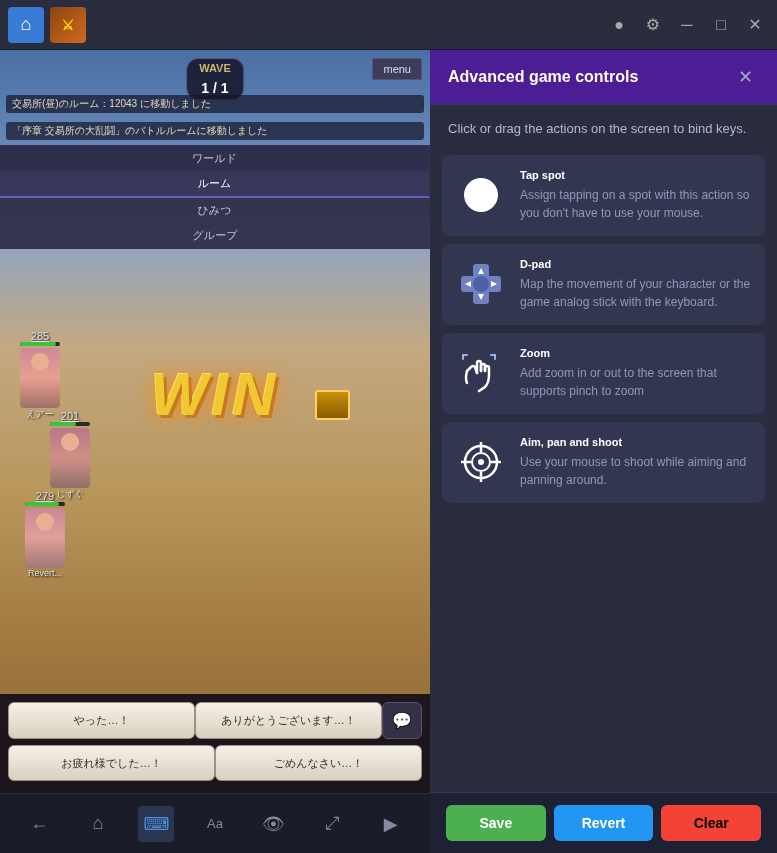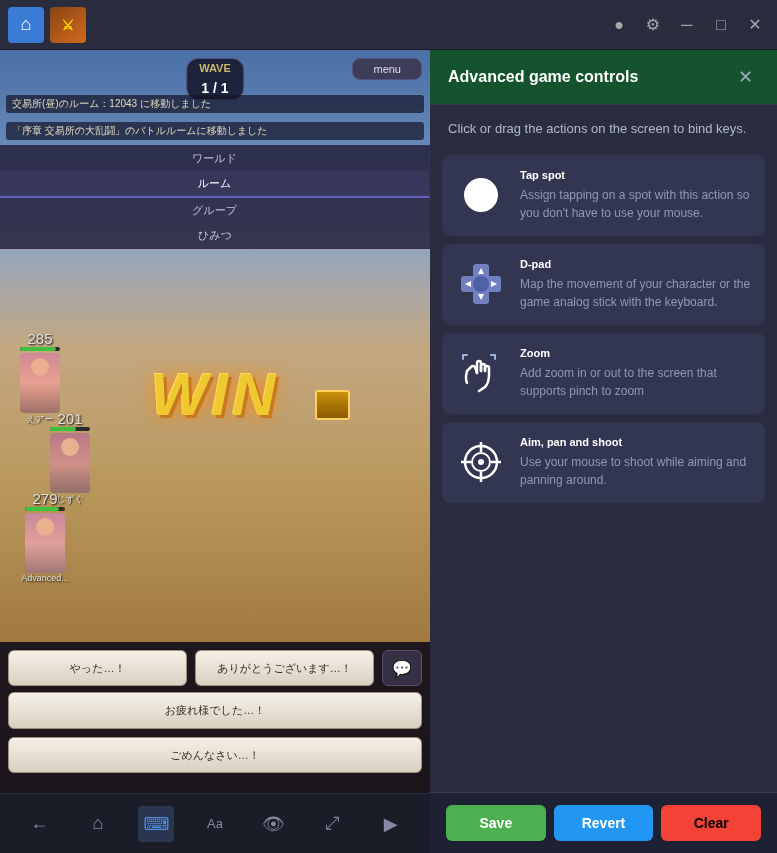--- a/index.html
+++ b/index.html
@@ -92,24 +92,24 @@
     }
     .wave-nums { color: white; font-size: 14px; }
 
     
     .menu-btn {
       position: absolute;
       top: 8px;
       right: 8px;
       background: rgba(60,55,80,0.9);
       border: 1px solid #5a5080;
-      border-radius: 8px;
+      border-radius: 0;
       color: #e0d8f0;
       font-size: 11px;
-      padding: 4px 20px;
+      padding: 4px 10px;
       cursor: pointer;
     }
 
     
     .chat-messages {
       position: absolute;
       top: 45px;
       left: 6px;
       right: 6px;
     }
@@ -186,23 +186,24 @@
       height: 100%;
       background: #40c040;
       border-radius: 2px;
     }
     .char-name {
       font-size: 9px;
       color: #e0e0e0;
       text-shadow: 1px 1px 2px black;
     }
     .char-num {
-      font-size: 15px;
+      font-size: 11px;
       color: #e0e0e0;
       text-shadow: 1px 1px 2px black;
+      text-decoration: underline;
     }
     .char-sprite {
       width: 40px; height: 60px;
       background: linear-gradient(180deg, #c87890 0%, #e09080 50%, #906050 100%);
       border-radius: 4px;
       position: relative;
     }
     .char-sprite::before {
       content: '';
       position: absolute;
@@ -226,25 +227,24 @@
 
     
     .game-bottom-btns {
       position: absolute;
       bottom: 0; left: 0; right: 0;
       padding: 8px;
       background: rgba(15,12,25,0.9);
     }
     .btn-row {
       display: flex;
-      gap: 8px;
       margin-bottom: 6px;
       justify-content: space-between;
     }
-    .btn-row:last-child { margin-bottom: 12px; flex-direction: column; }
+    .btn-row:last-child { margin-bottom: 4px; }
     .game-btn {
       flex: 1;
       background: linear-gradient(180deg, #f5f0e8, #d8d0c0);
       border: 1px solid #a09080;
       border-radius: 6px;
       padding: 10px 6px;
       font-size: 11px;
       color: #3a2a1a;
       text-align: center;
       cursor: pointer;
@@ -285,21 +285,21 @@
     .right-panel {
       flex: 1;
       background: #2a2d40;
       display: flex;
       flex-direction: column;
       overflow: hidden;
     }
 
     
     .panel-header {
-      background: #14532d;
+      background: #4c1d95;
       padding: 14px 18px;
       display: flex;
       align-items: center;
       justify-content: space-between;
       border-bottom: 1px solid #383b52;
     }
     .panel-title {
       color: white;
       font-size: 16px;
       font-weight: 600;
@@ -461,22 +461,22 @@
       <div class="menu-btn">menu</div>
 
       <div class="chat-messages">
         <div class="chat-msg">交易所(昼)のルーム：12043 に移動しました</div>
         <div class="chat-msg">「序章 交易所の大乱鬪」のバトルルームに移動しました</div>
       </div>
 
       <div class="game-tabs">
         <div class="game-tab">ワールド</div>
         <div class="game-tab active">ルーム</div>
+        <div class="game-tab">ひみつ</div>
         <div class="game-tab">グループ</div>
-        <div class="game-tab">ひみつ</div>
       </div>
 
       <div class="win-area">
         <div class="win-text">WIN</div>
 
         <div class="char" style="left: 15px; top: 150px;">
           <div class="char-num">285</div>
           <div class="char-hp-bar">
             <div class="char-hp-fill" style="width: 90%"></div>
           </div>
@@ -492,21 +492,21 @@
           <div class="char-sprite" style="background: linear-gradient(180deg, #b87888 0%, #d09088 50%, #907068 100%);"></div>
           <div class="char-name">じずぐ</div>
         </div>
 
         <div class="char" style="left: 20px; top: 310px;">
           <div class="char-num">279</div>
           <div class="char-hp-bar">
             <div class="char-hp-fill" style="width: 85%"></div>
           </div>
           <div class="char-sprite" style="background: linear-gradient(180deg, #c88898 0%, #e0a098 50%, #a07878 100%);"></div>
-          <div class="char-name">Advanced...</div>
+          <div class="char-name">Revert...</div>
         </div>
 
         <div class="chest"></div>
       </div>
 
       <div class="game-bottom-btns">
         <div class="btn-row">
           <div class="game-btn">やった…！</div>
           <div class="game-btn">ありがとうございます…！</div>
           <div class="chat-icon-btn">

